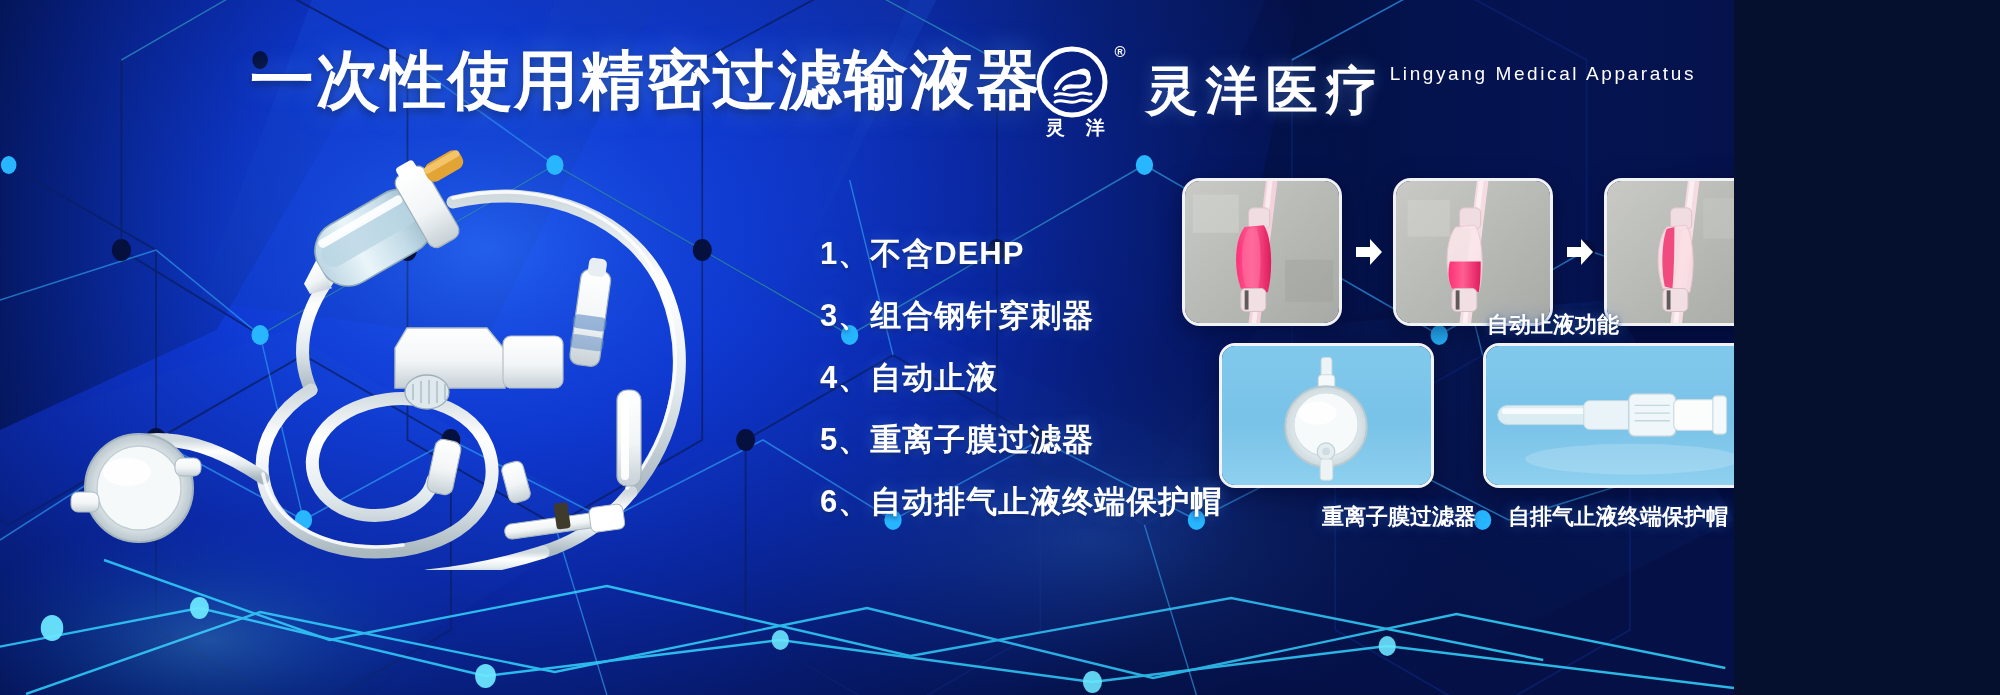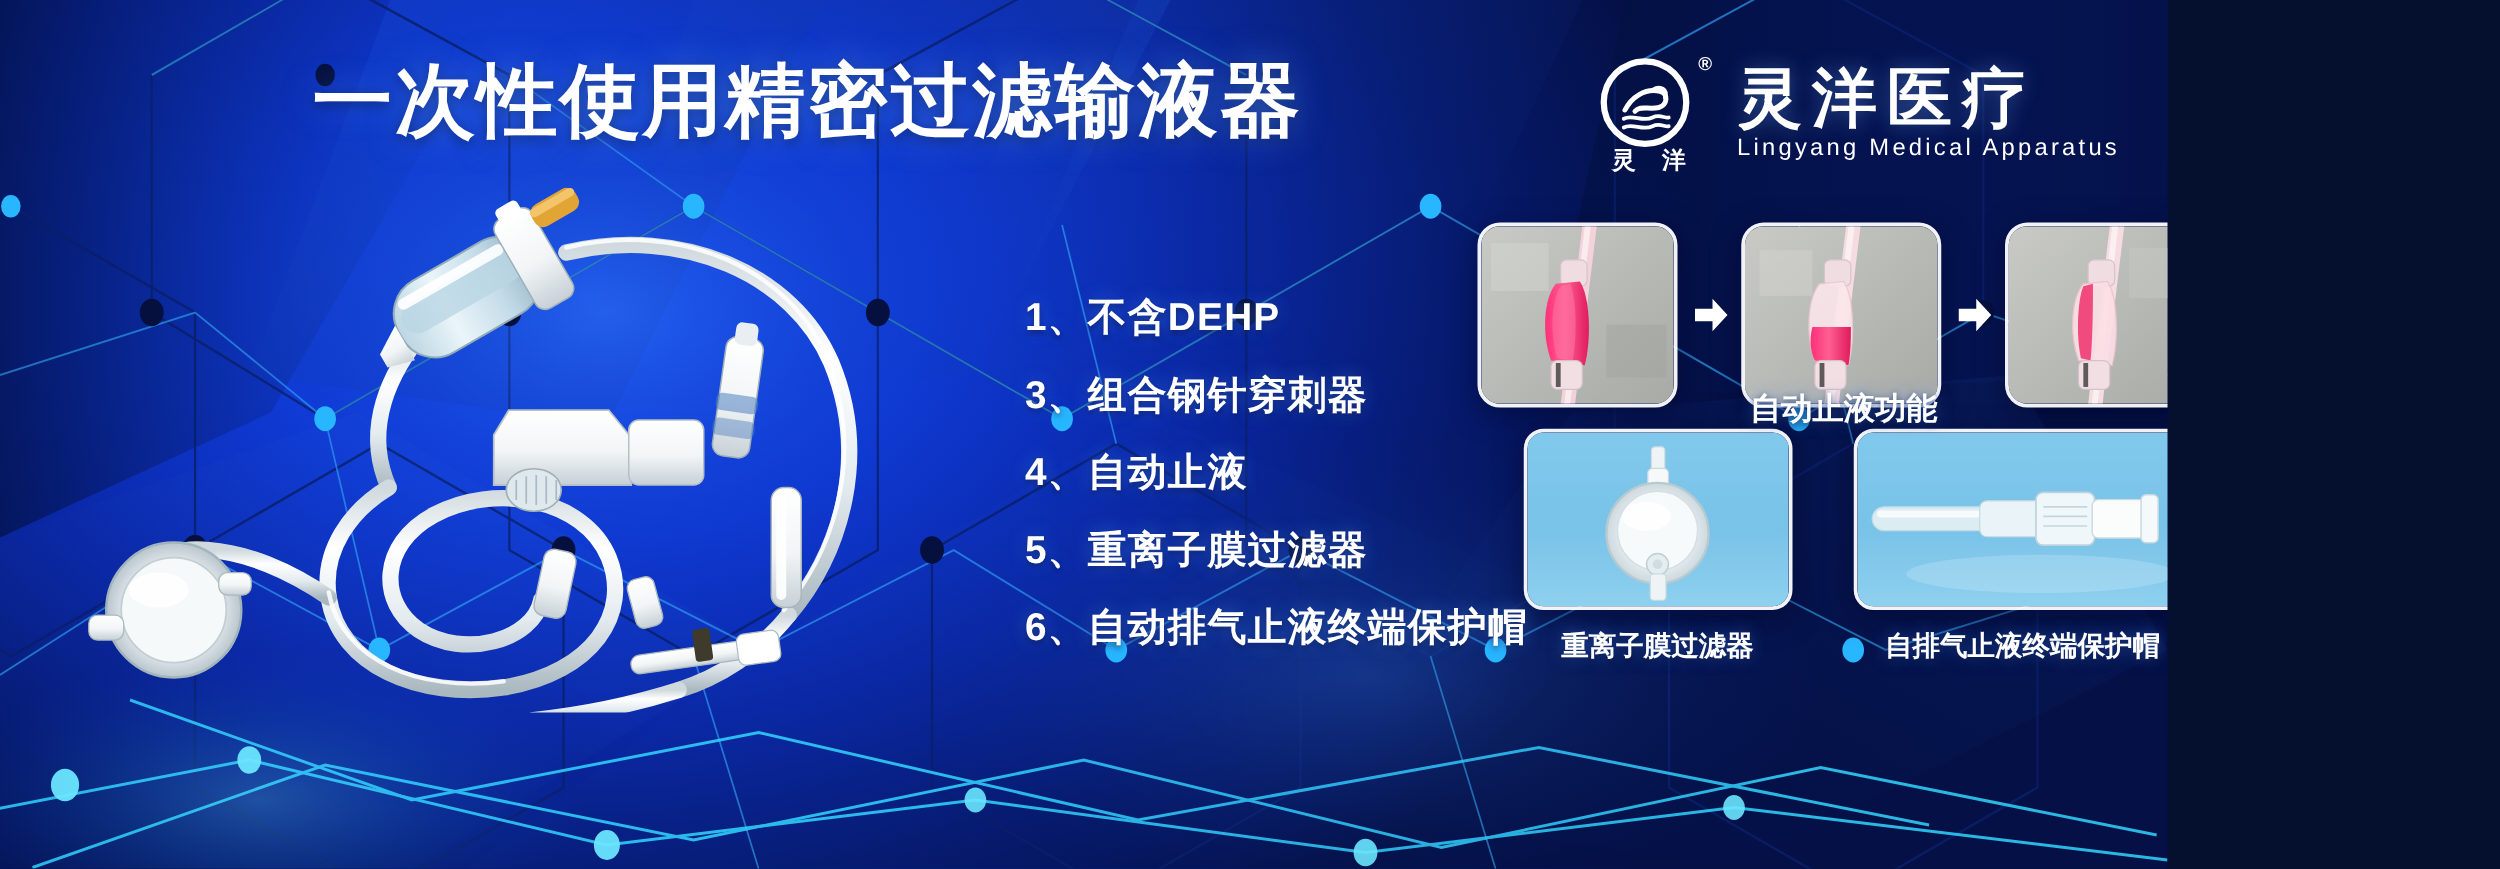--- a/index.html
+++ b/index.html
@@ -42,21 +42,21 @@
   .emblem { position:relative; width:96px; height:96px; flex:0 0 auto; }
   .emblem .reg {
     position:absolute; right:-2px; top:2px; color:#fff;
     font-size:15px; font-weight:bold; line-height:1;
   }
   .emblem .sub {
     position:absolute; left:0; right:0; bottom:-3px;
     display:flex; justify-content:center; gap:20px;
     color:#fff; font-size:19px; font-weight:bold; letter-spacing:1px;
   }
-  .logo-text { display:flex; flex-direction:column; gap:4px; }
+  .logo-text { display:flex; gap:4px; }
   .logo-cn {
     color:#fff; font-size:52px; font-weight:bold; letter-spacing:8px;
     line-height:1; white-space:nowrap;
     text-shadow:0 0 16px rgba(120,180,255,.40);
   }
   .logo-en {
     color:#fff; font-size:19px; letter-spacing:2.6px;
     line-height:1; white-space:nowrap; font-weight:500;
   }
 
@@ -93,26 +93,26 @@
     position:absolute; z-index:29; width:34px; height:34px;
   }
   .a1 { left:1352px; top:235px; }
   .a2 { left:1563px; top:235px; }
   .arrow svg { width:100%; height:100%; display:block; }
 
   .cap {
     position:absolute; z-index:30; color:#fff; font-weight:bold;
     white-space:nowrap; text-shadow:0 0 12px rgba(70,140,255,.5), 0 2px 5px rgba(0,6,40,.65);
   }
-  .cap-top { left:1475px; top:310px; font-size:25px; transform:translateX(-50%); }
+  .cap-top { left:1553px; top:310px; font-size:22px; transform:translateX(-50%); }
 
   .p-bot1 { left:1219px; top:343px; width:215px; height:145px; border-radius:16px; }
   .p-bot2 { left:1483px; top:343px; width:270px; height:145px; border-radius:16px; }
 
-  .cap-b1 { left:1326px; top:502px; font-size:22px; transform:translateX(-50%); }
+  .cap-b1 { left:1399px; top:502px; font-size:22px; transform:translateX(-50%); }
   .cap-b2 { left:1618px; top:502px; font-size:22px; transform:translateX(-50%);font-family:Liberation Serif, serif; }
 </style>
 </head>
 <body>
 
 <div class="banner">
 
   <div class="geo">
     <svg viewBox="0 0 2000 695" preserveAspectRatio="none">
       <defs>

